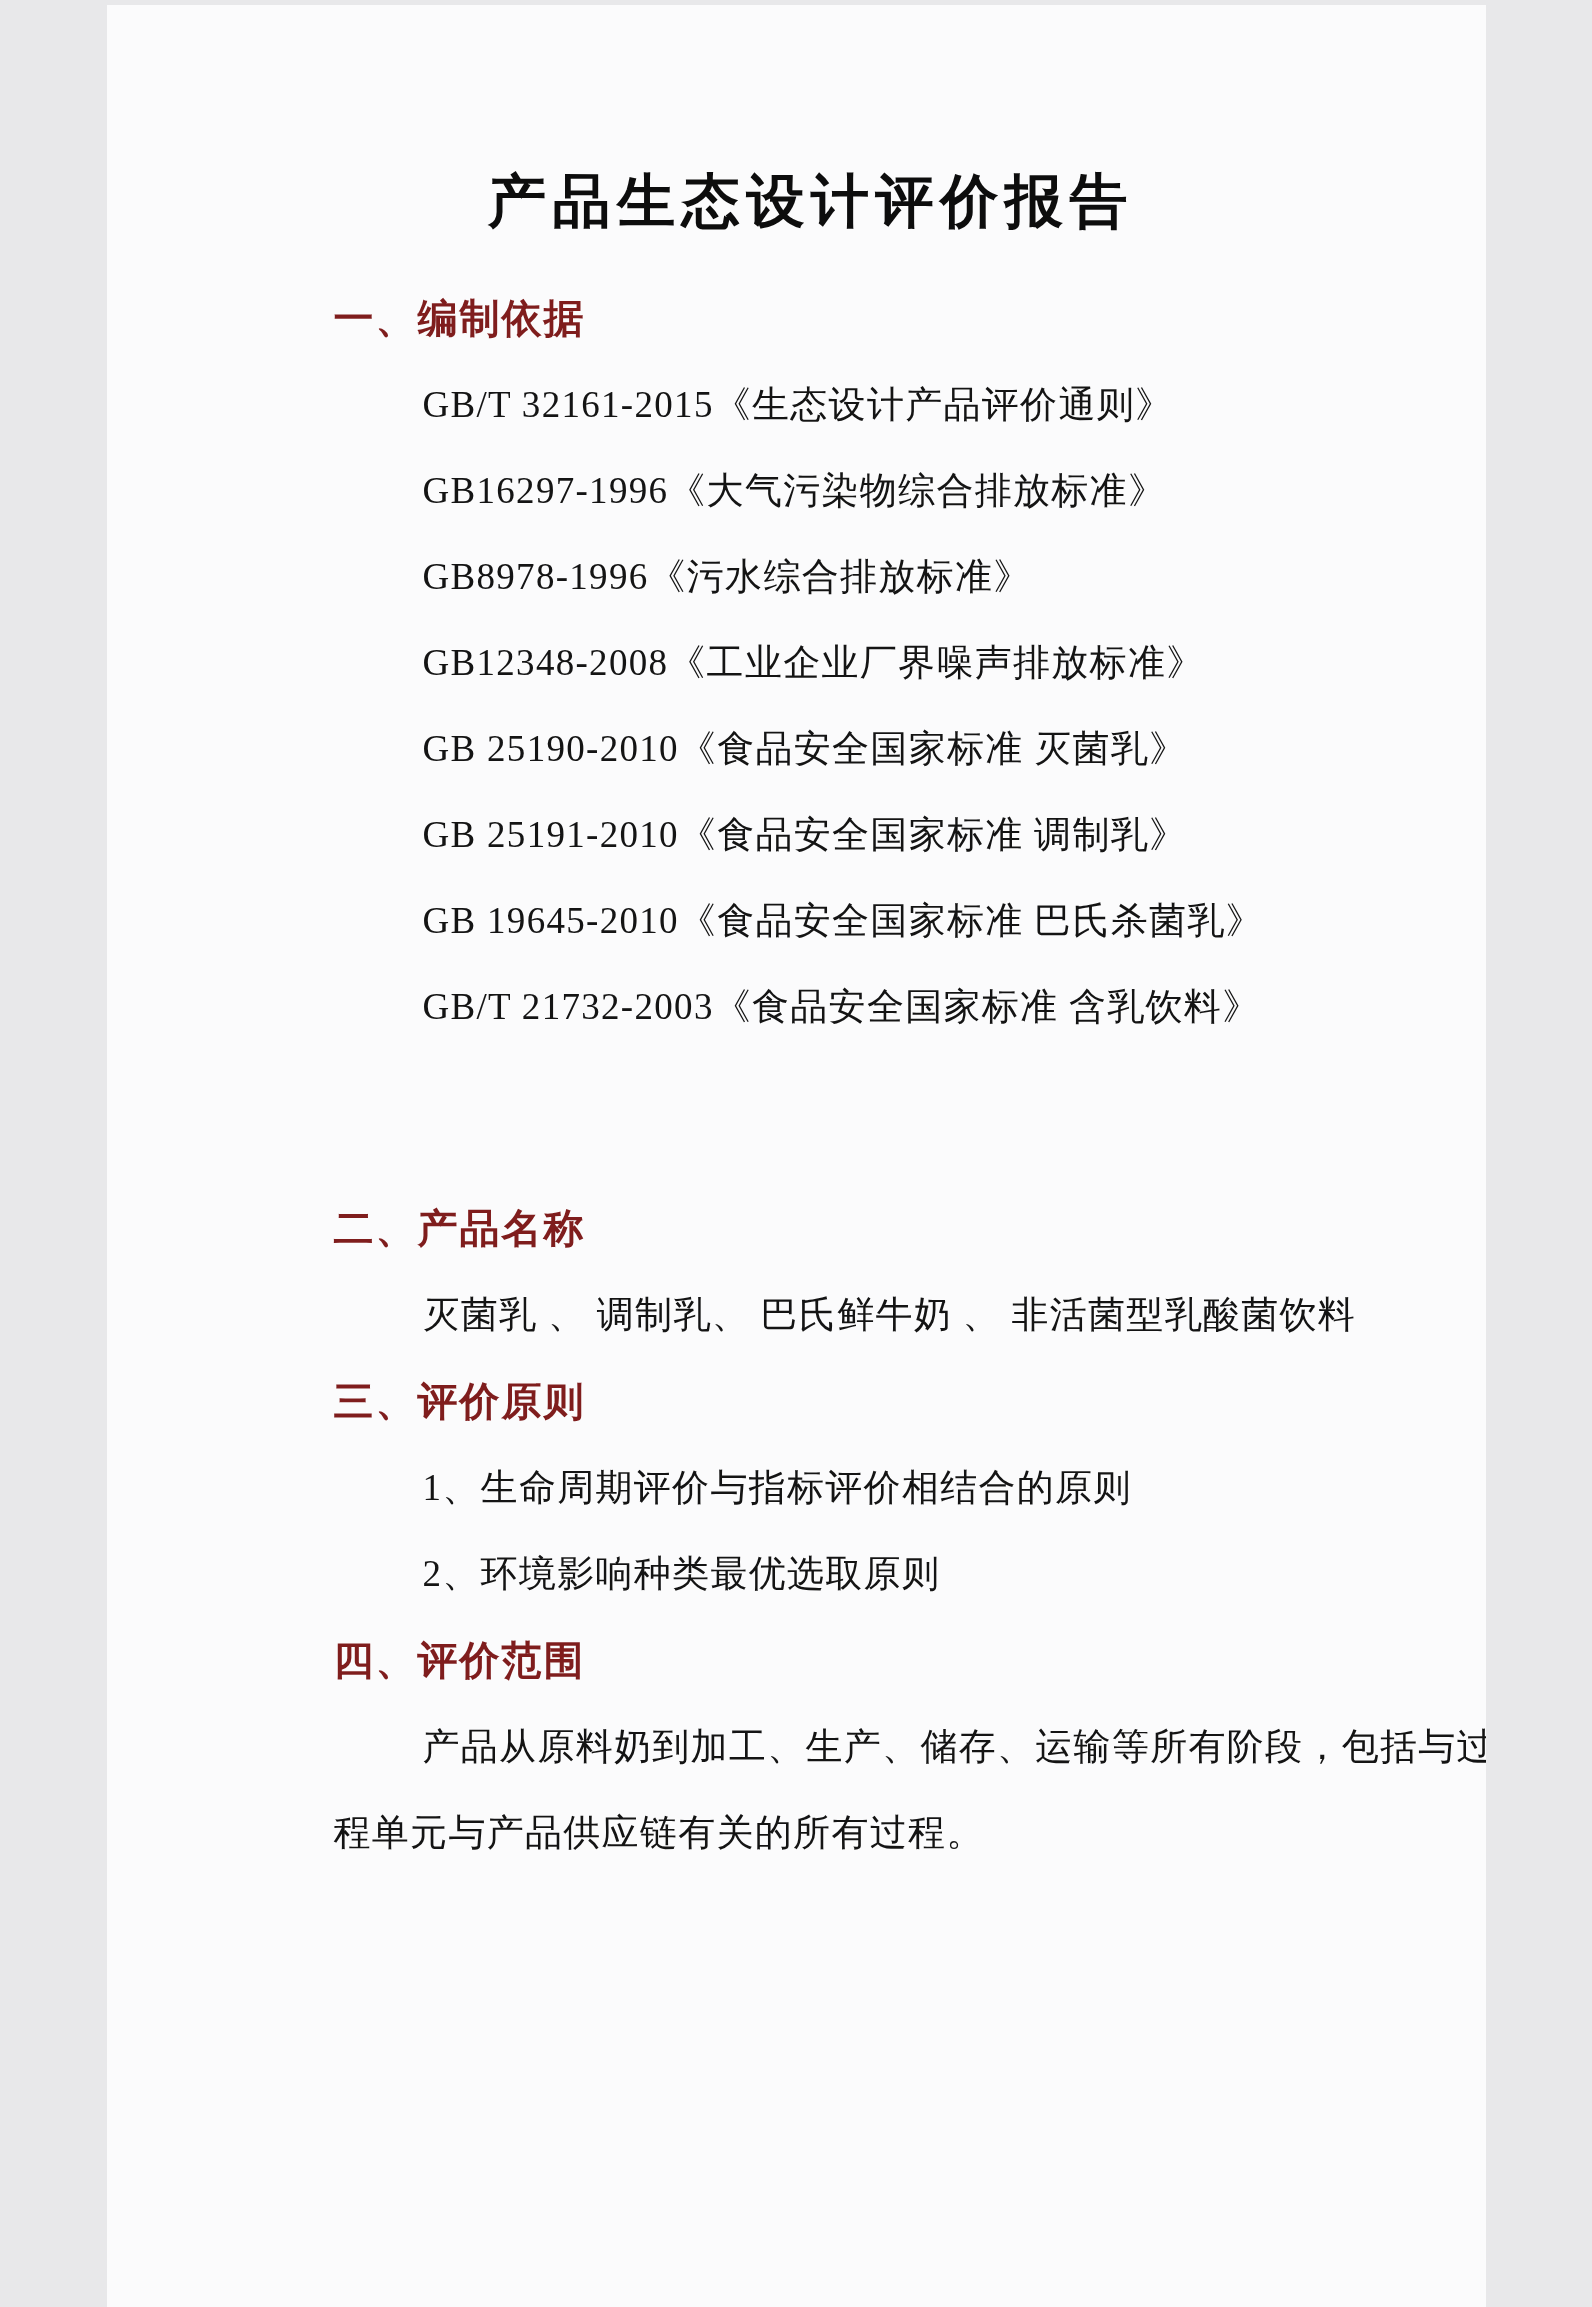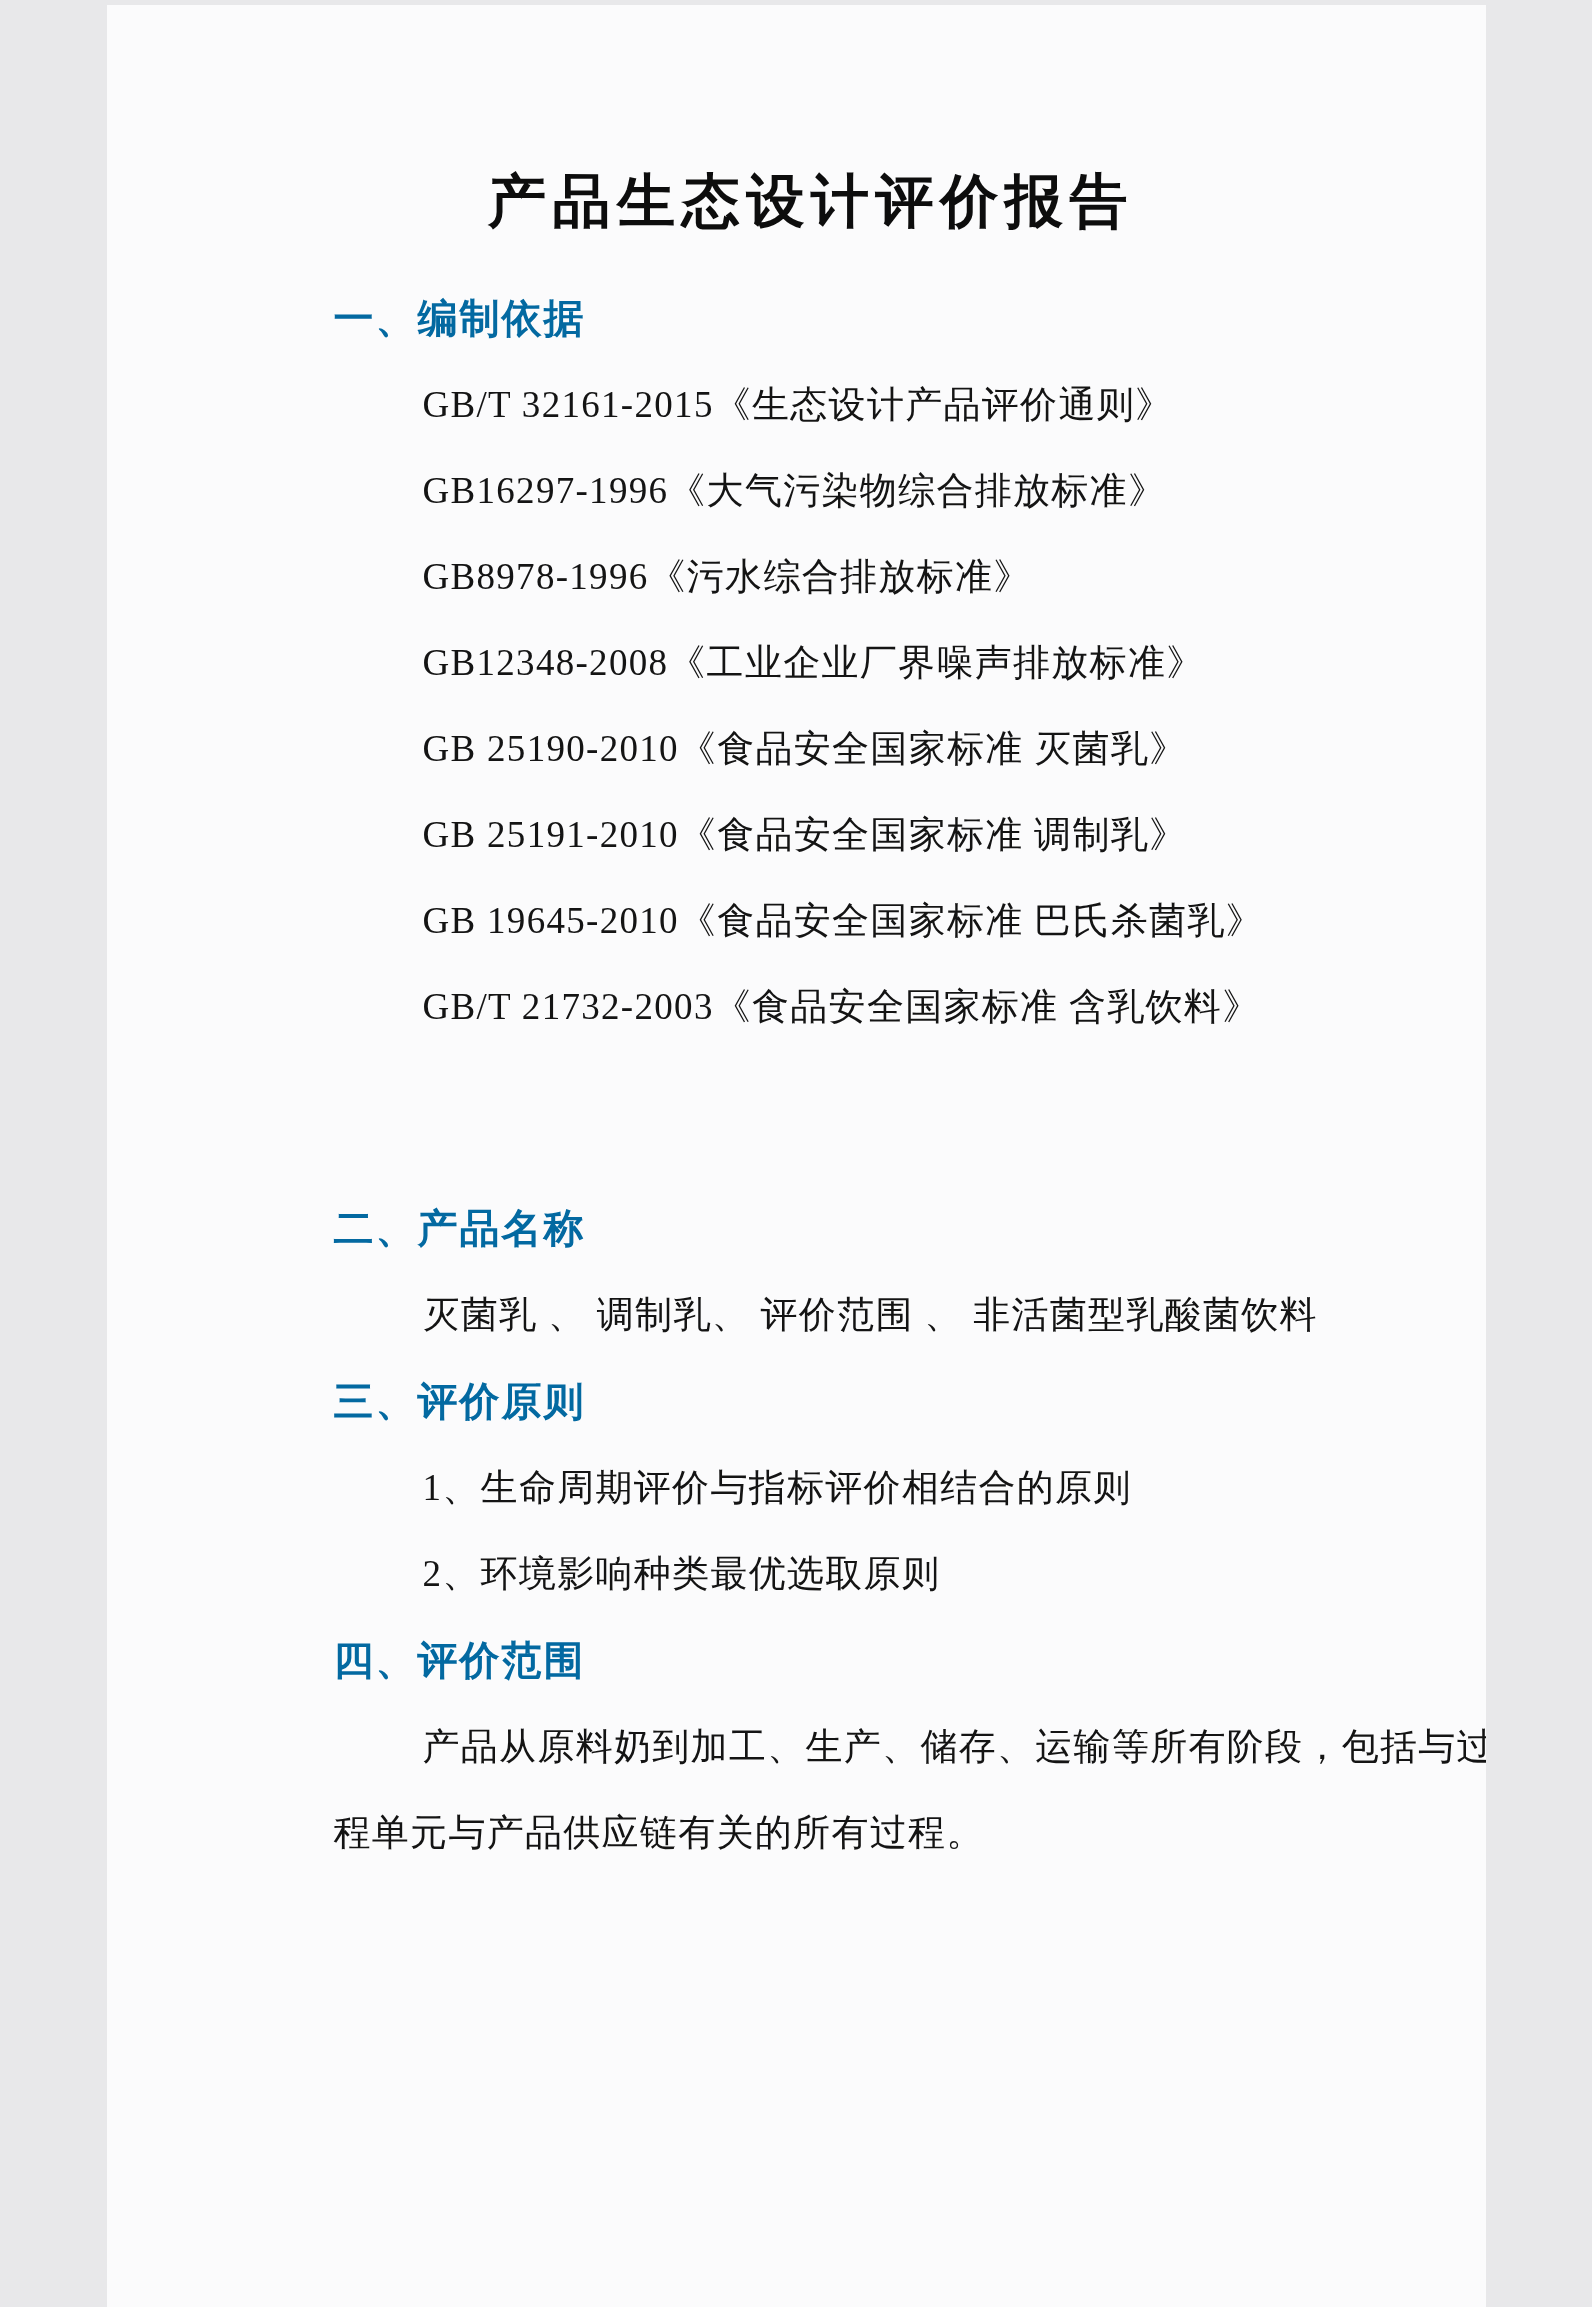--- a/index.html
+++ b/index.html
@@ -27,21 +27,21 @@
     line-height: 1.15;
     margin: 0 0 39px 0;
     color: #0d0d0d;
   }
   .heading {
     font-size: 40px;
     font-weight: 700;
     line-height: 87px;
     margin: 0;
     letter-spacing: 2px;
-    color: #0369a1;
+    color: #7f1d1d;
   }
   .line {
     font-size: 37px;
     line-height: 86px;
     margin: 0;
     padding-left: 89px;
     letter-spacing: 1.3px;
     white-space: nowrap;
   }
   .para-line {
@@ -69,21 +69,21 @@
     <p class="line">GB8978-1996《污水综合排放标准》</p>
     <p class="line">GB12348-2008《工业企业厂界噪声排放标准》</p>
     <p class="line">GB 25190-2010《食品安全国家标准 灭菌乳》</p>
     <p class="line">GB 25191-2010《食品安全国家标准 调制乳》</p>
     <p class="line">GB 19645-2010《食品安全国家标准 巴氏杀菌乳》</p>
     <p class="line">GB/T 21732-2003《食品安全国家标准 含乳饮料》</p>
 
     <div class="gap-large"></div>
 
     <h2 class="heading">二、产品名称</h2>
-    <p class="line">灭菌乳 、 调制乳、 评价范围 、 非活菌型乳酸菌饮料</p>
+    <p class="line">灭菌乳 、 调制乳、 巴氏鲜牛奶 、 非活菌型乳酸菌饮料</p>
 
     <h2 class="heading">三、评价原则</h2>
     <p class="line">1、生命周期评价与指标评价相结合的原则</p>
     <p class="line">2、环境影响种类最优选取原则</p>
 
     <h2 class="heading">四、评价范围</h2>
     <p class="para-line first">产品从原料奶到加工、生产、储存、运输等所有阶段，包括与过</p>
     <p class="para-line">程单元与产品供应链有关的所有过程。</p>
 
     <div class="gap-small"></div>

